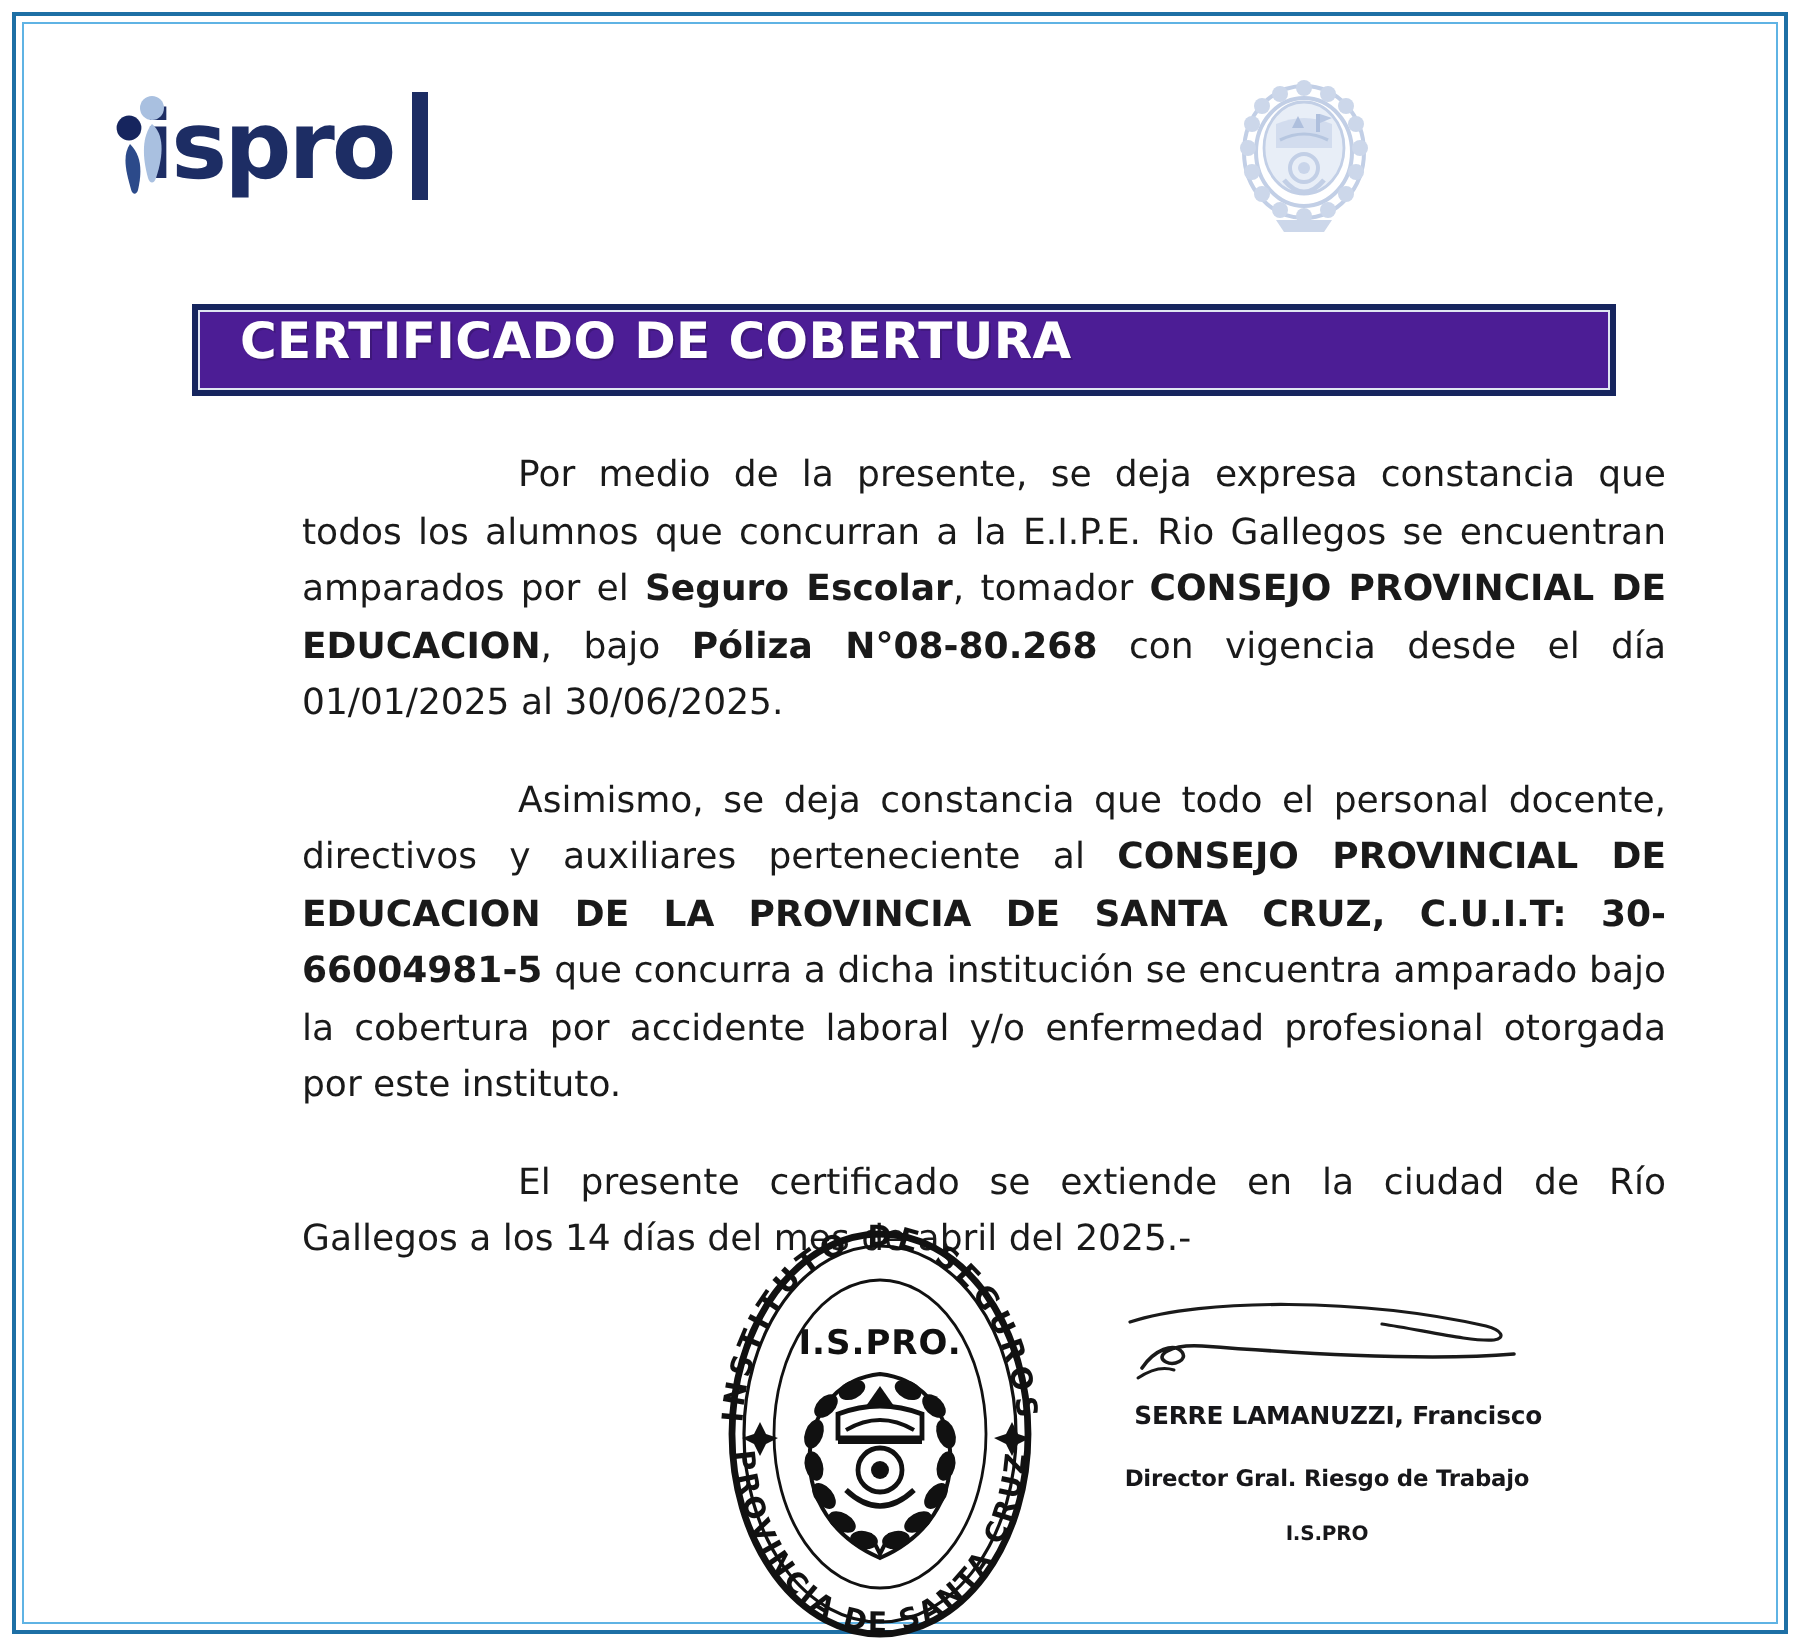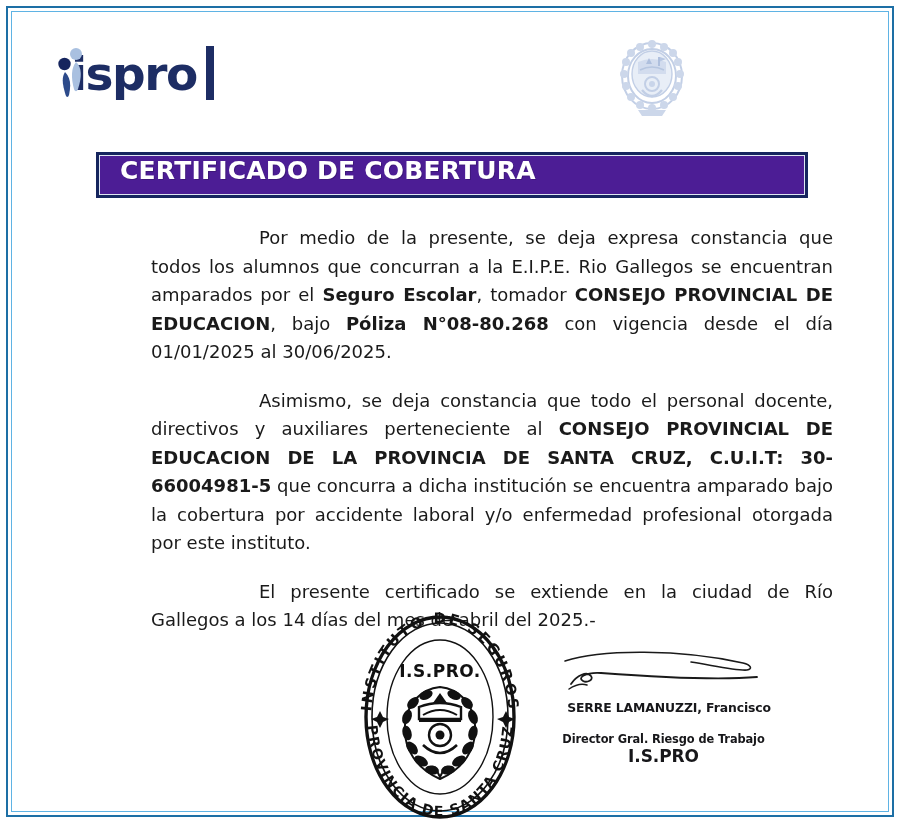--- a/index.html
+++ b/index.html
@@ -218,23 +218,23 @@
     font-family: "DejaVu Sans", sans-serif;
     font-weight: 700;
     font-size: 11.4px;
     color: #17171a;
     margin-top: 17px;
     letter-spacing: -0.1px;
   }
   .sig-org {
     font-family: "DejaVu Sans", sans-serif;
     font-weight: 700;
-    font-size: 17px;
+    font-size: 10px;
     color: #17171a;
-    margin-top: 0;
+    margin-top: 16px;
     letter-spacing: -0.1px;
   }
 </style>
 </head>
 <body>
 
 <div id="page">
 
   <div class="frame-outer"></div>
   <div class="frame-inner"></div>

